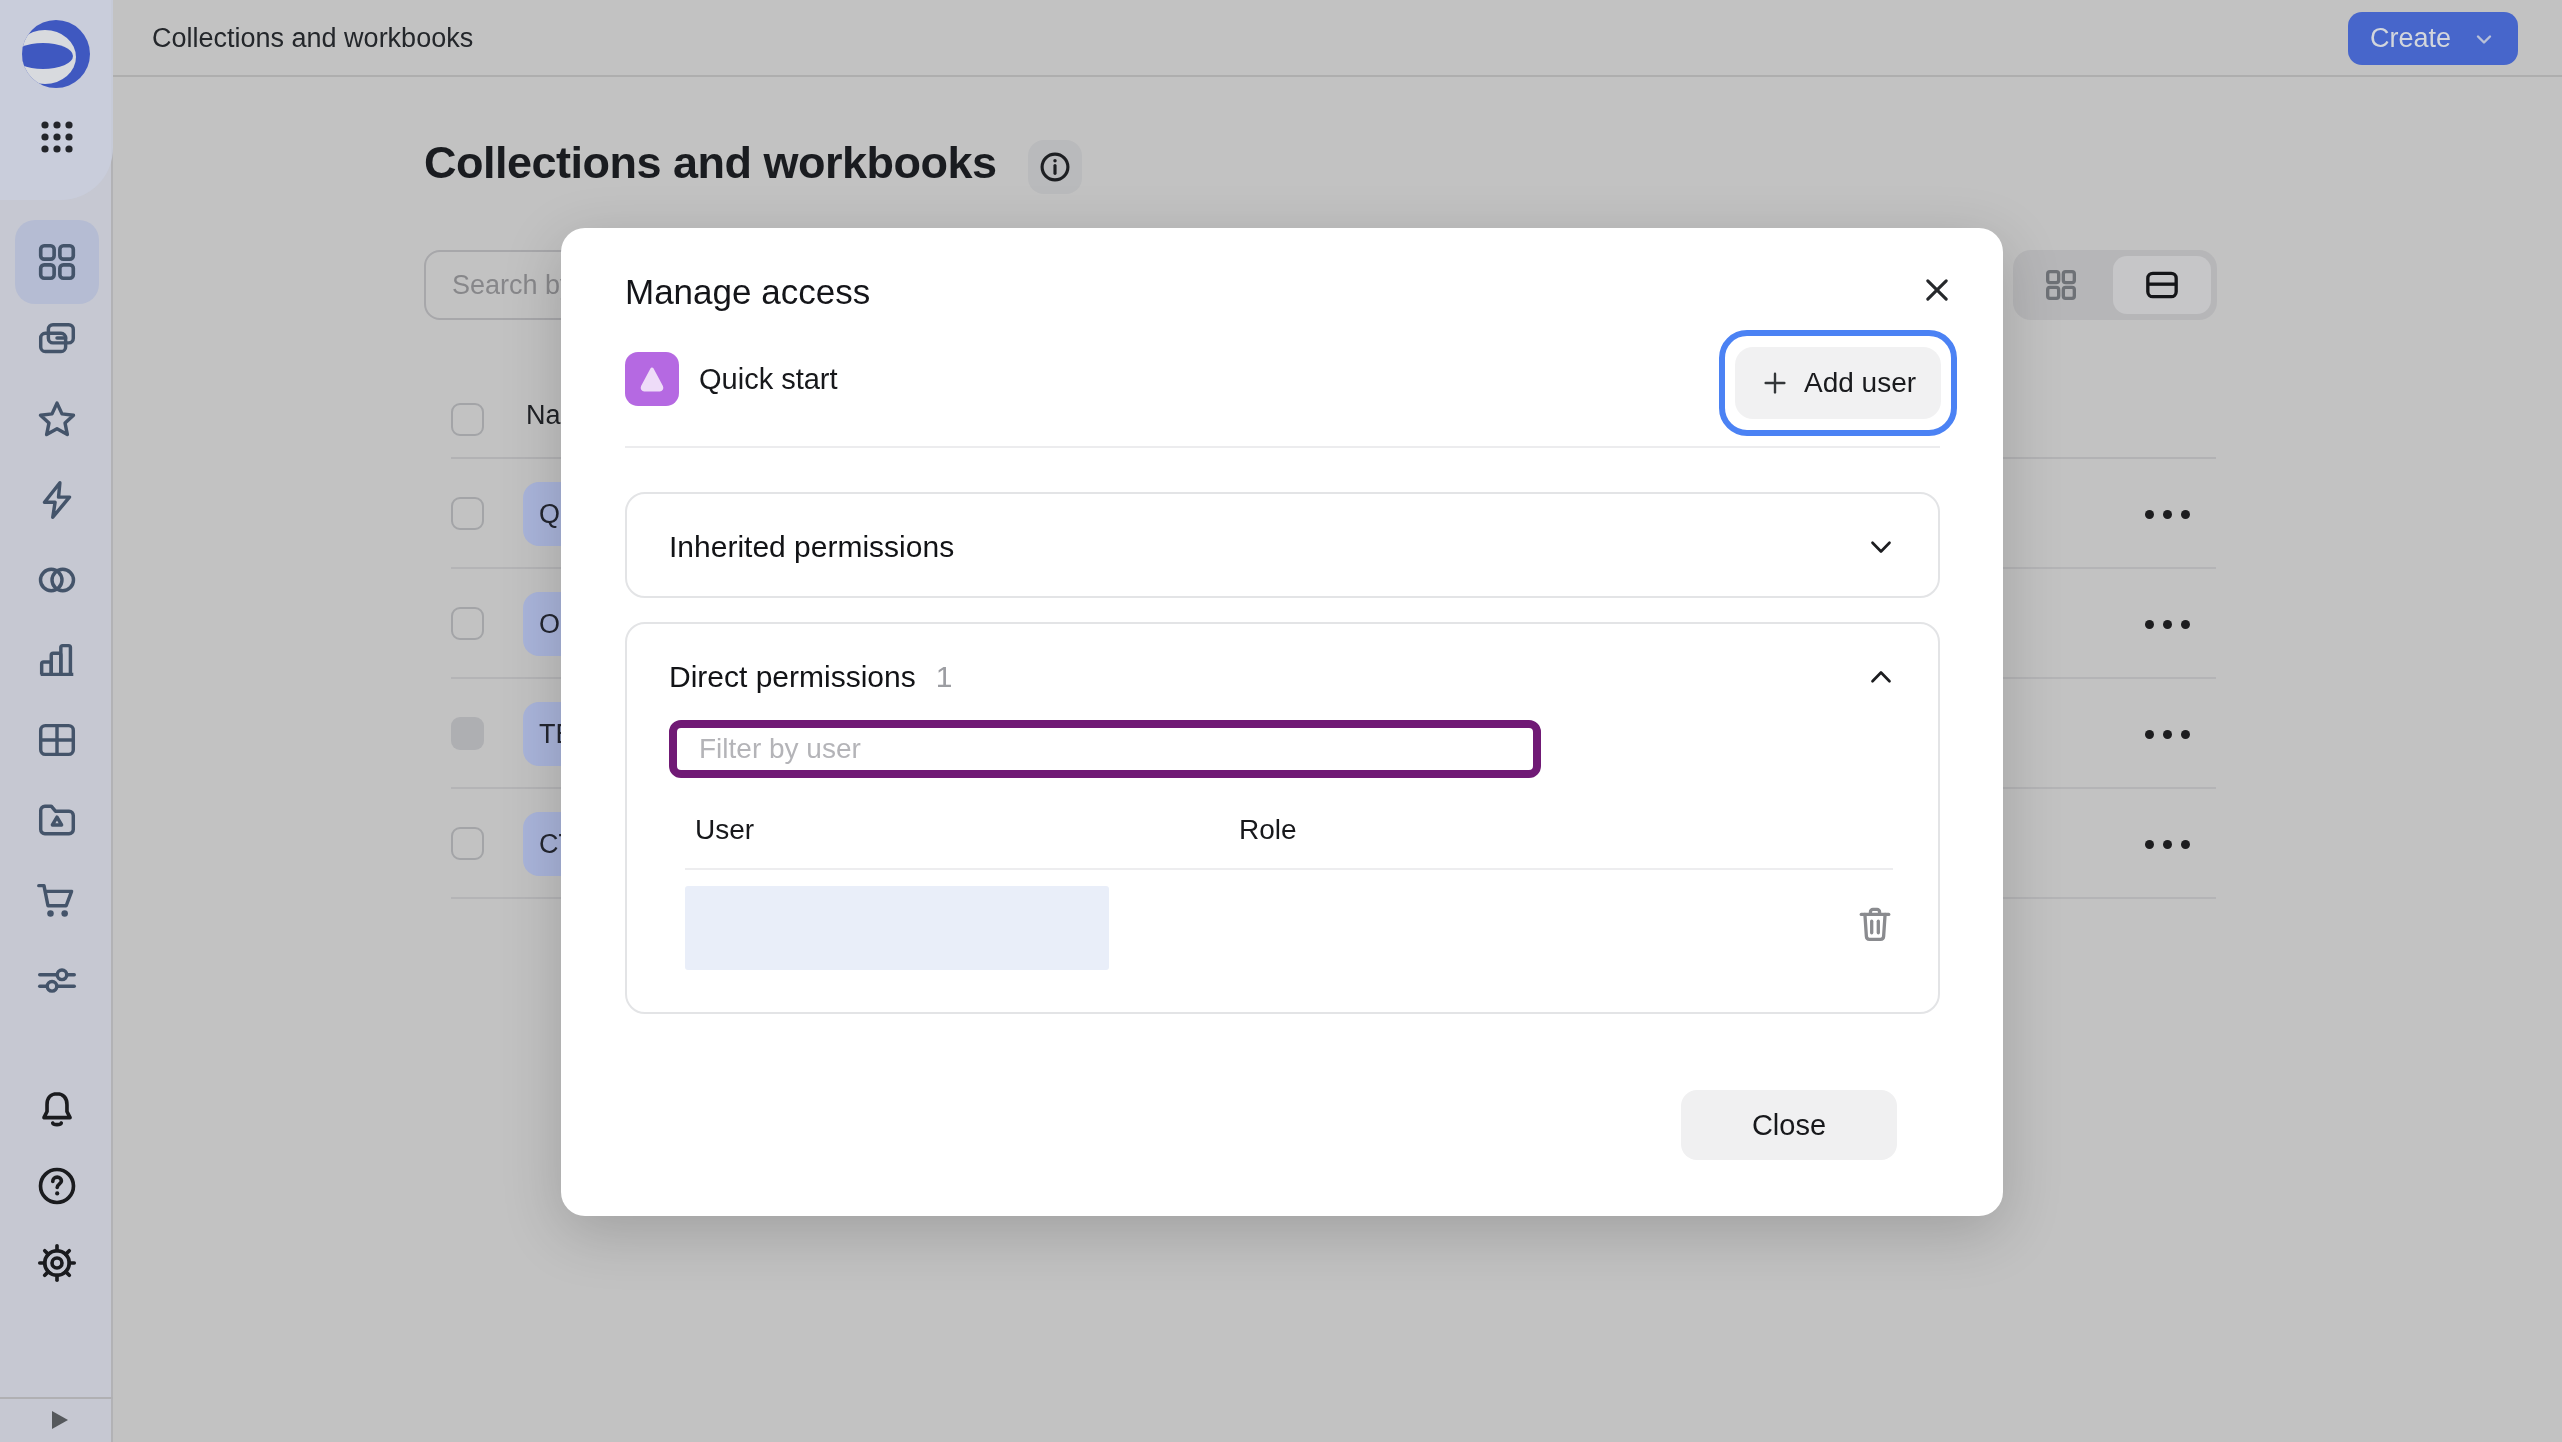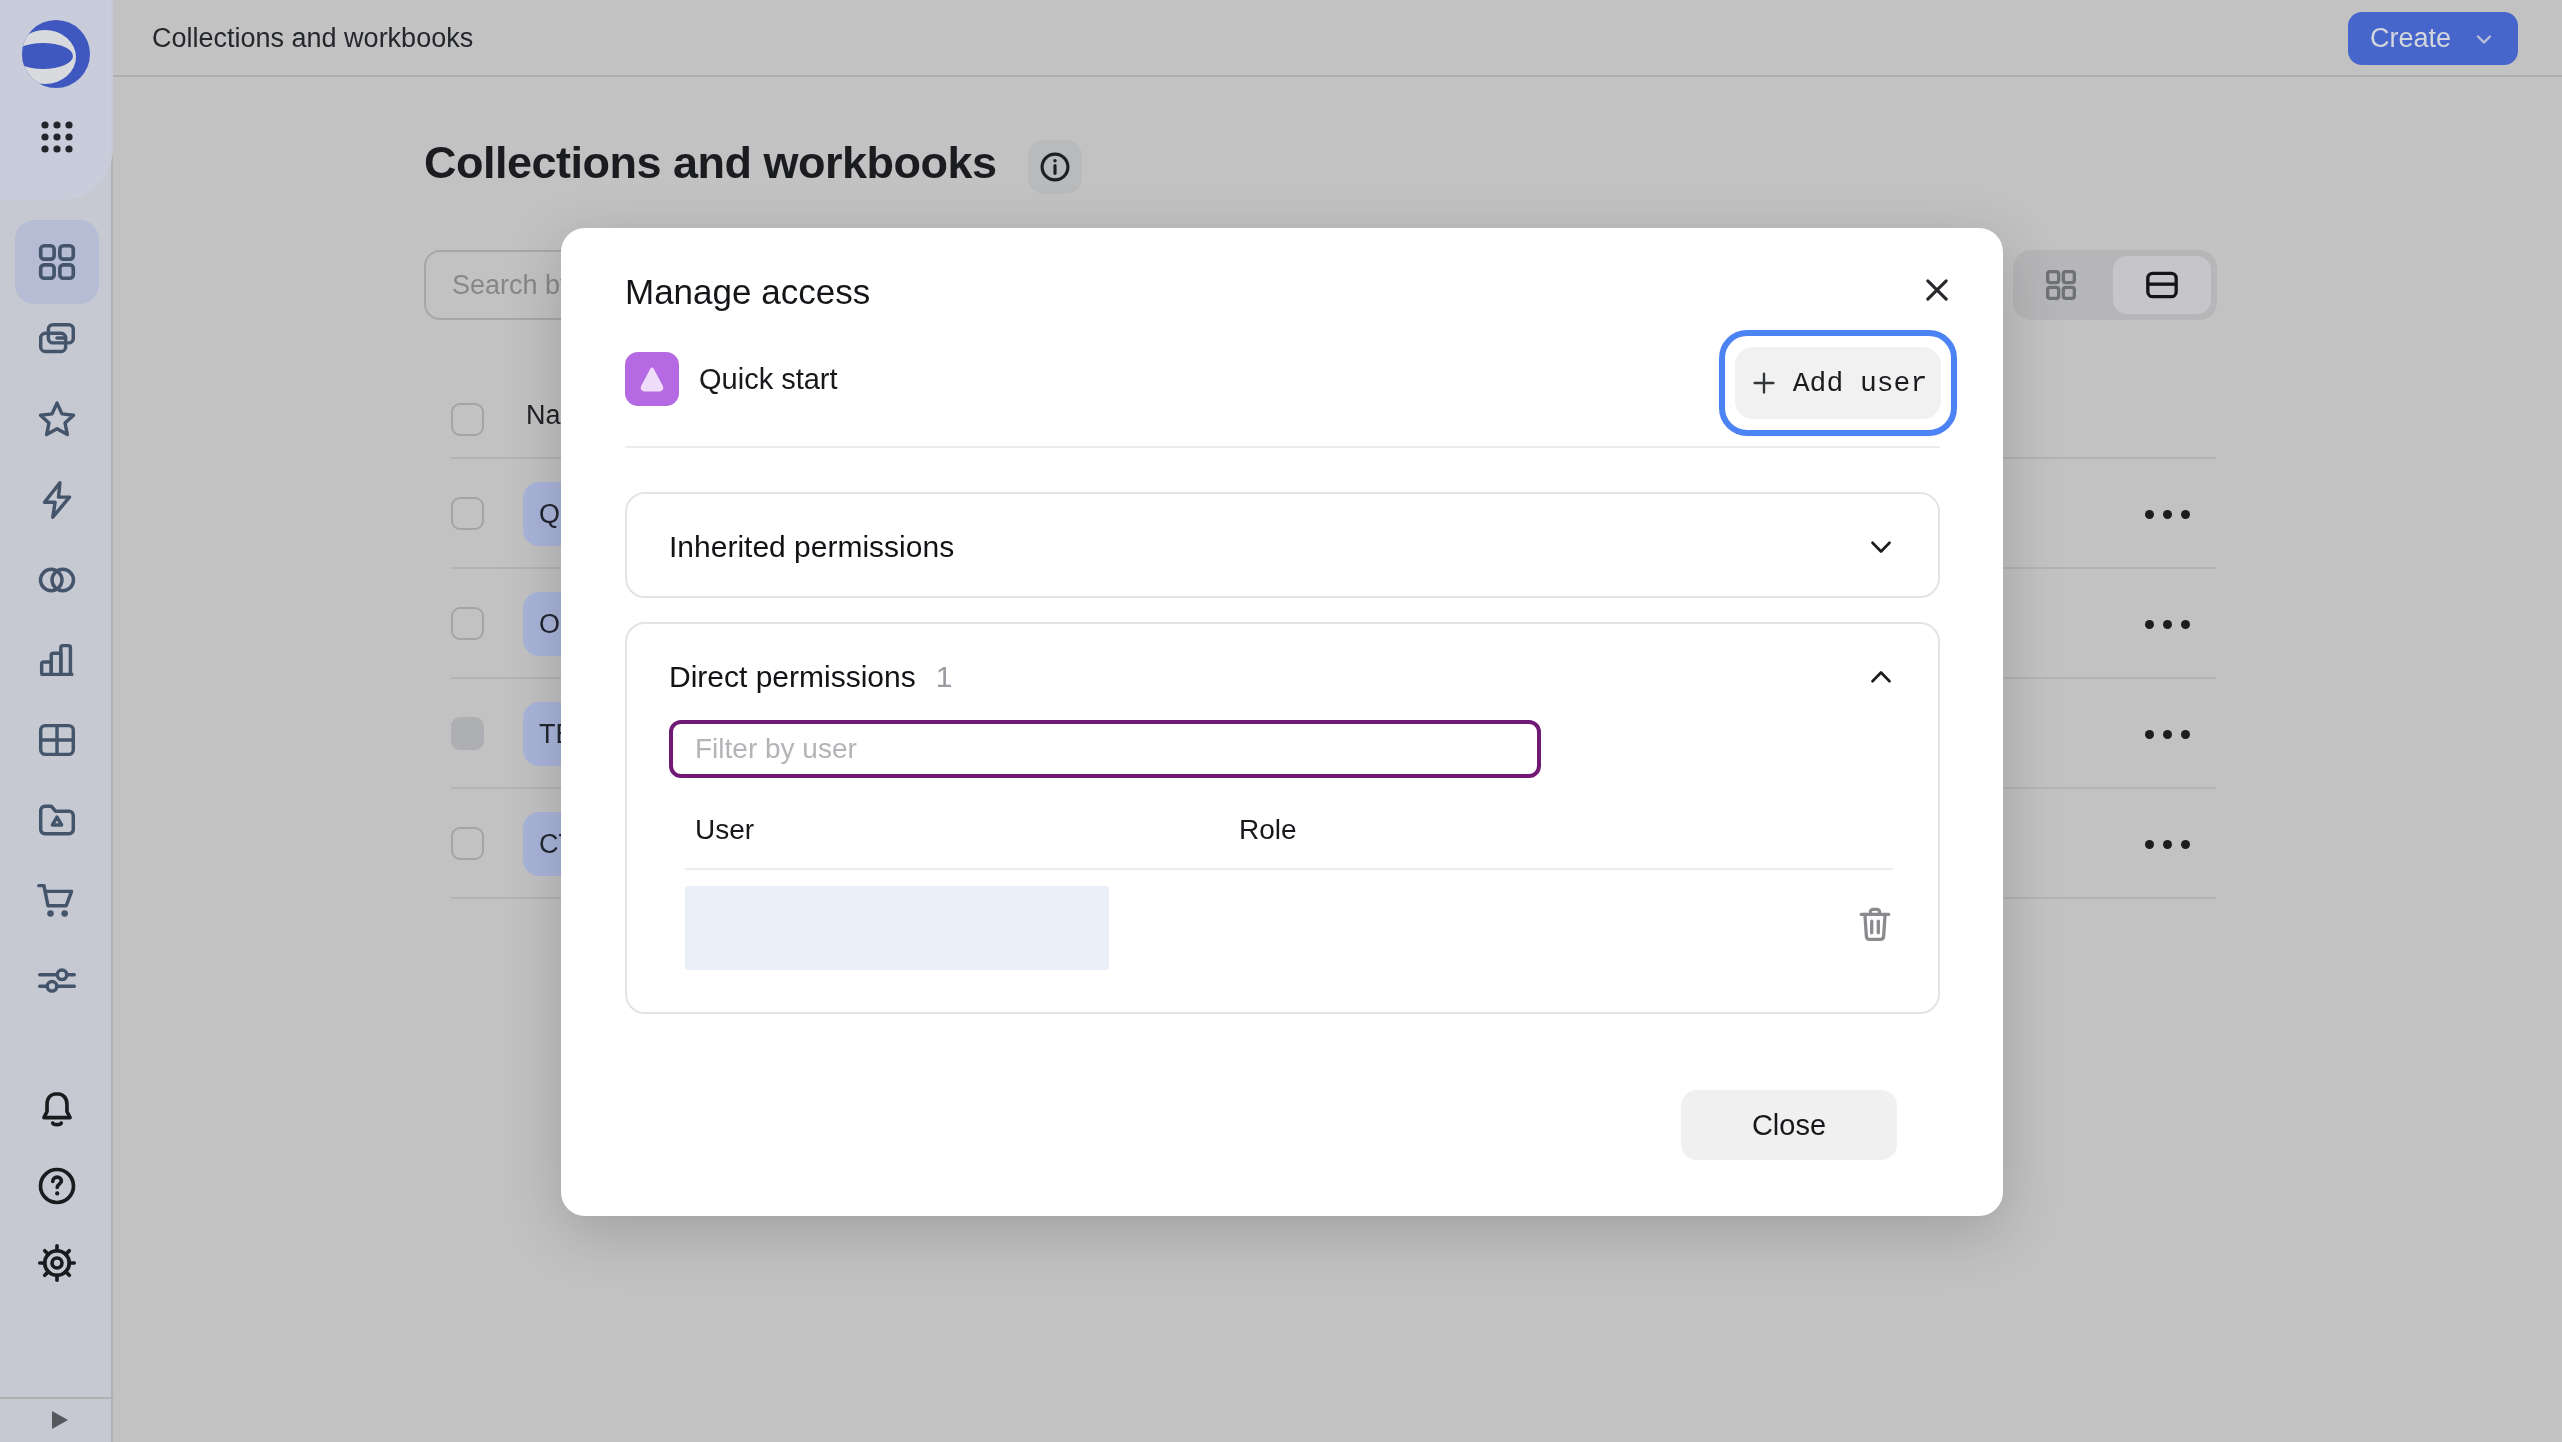--- a/index.html
+++ b/index.html
@@ -48,34 +48,34 @@
   .wb-badge { position:absolute; left:72px; top:23px; width:122px; height:64px; border-radius:16px; background:#a9b4da; color:#232630; font-size:27px; font-weight:500; display:flex; align-items:center; padding-left:16px; }
   .row-menu { position:absolute; left:1694px; top:41px; width:70px; height:28px; display:flex; align-items:center; gap:9px; cursor:pointer; }
   .row-menu i { width:9px; height:9px; border-radius:50%; background:#1d1d1f; }
 
   
   #modal { position:absolute; left:561px; top:228px; width:1442px; height:988px; background:#ffffff; border-radius:24px; box-shadow:0 16px 60px rgba(0,0,0,0.18); z-index:10; }
   #modal-title { position:absolute; left:64px; top:44px; font-size:35px; font-weight:500; color:#141519; }
   #modal-close-x { position:absolute; left:1352px; top:38px; width:48px; height:48px; color:#26282b; cursor:pointer; display:flex; align-items:center; justify-content:center; }
   #entity-icon { position:absolute; left:64px; top:124px; width:54px; height:54px; border-radius:13px; background:#b569e2; display:flex; align-items:center; justify-content:center; }
   #entity-label { position:absolute; left:138px; top:124px; height:54px; line-height:54px; font-size:29px; color:#17181b; }
-  #adduser-ring { position:absolute; left:1158px; top:102px; width:238px; height:106px; border:6px solid #4b82f4; border-radius:28px; background:#ffffff; display:flex; align-items:center; justify-content:center;font-family:Liberation Mono, monospace; }
+  #adduser-ring { position:absolute; left:1158px; top:102px; width:238px; height:106px; border:6px solid #4b82f4; border-radius:28px; background:#ffffff; display:flex; align-items:center; justify-content:center; }
   #adduser-btn { width:206px; height:72px; background:#f1f1f2; border-radius:18px; border:none; display:flex; align-items:center; justify-content:center; gap:14px; font-size:28px; color:#1a1b1e; cursor:pointer; font-family:inherit; }
   #adduser-btn .plus { width:30px; height:30px; color:#333639; }
   #modal-divider { position:absolute; left:64px; top:218px; width:1315px; height:2px; background:#ececee; }
 
   .panel { position:absolute; left:64px; width:1315px; border:2px solid #e3e4e6; border-radius:20px; background:#fff; }
   #panel-inherited { top:264px; height:106px; }
   #panel-direct { top:394px; height:392px; }
   .panel-title { position:absolute; left:42px; top:36px; font-size:30px; font-weight:500; color:#121316; }
   #panel-inherited .panel-title { top:36px; }
   .panel-count { margin-left:20px; font-weight:400; color:#9c9da2; }
   .panel-chevron { position:absolute; right:40px; top:36px; width:34px; height:34px; color:#1c1d20; cursor:pointer; }
 
-  #filter-input { position:absolute; left:42px; top:96px; width:872px; height:58px; border:4px solid #701a75; border-radius:12px; font-size:28px; padding:0 22px; color:#333; outline:none; font-family:inherit; }
+  #filter-input { position:absolute; left:42px; top:96px; width:872px; height:58px; border:8px solid #701a75; border-radius:12px; font-size:28px; padding:0 22px; color:#333; outline:none; font-family:inherit; }
   #filter-input::placeholder { color:#b4b4b8; }
   .select-box { position:absolute; border:2px solid #dfdfe2; border-radius:12px; display:flex; align-items:center; cursor:pointer; background:#fff; }
   #filter-select { left:932px; top:96px; width:336px; height:58px; }
   .select-box .val { font-size:28px; color:#1a1b1e; padding-left:24px; flex:1; }
   .select-box .chev { width:28px; height:28px; color:#6f7074; margin-right:20px; }
 
   .pt-header { position:absolute; top:190px; font-size:28px; font-weight:500; color:#17181b; }
   #pt-user-h { left:68px; }
   #pt-role-h { left:612px; }
   #pt-underline { position:absolute; left:58px; top:244px; width:1208px; height:2px; background:#ededef; }

